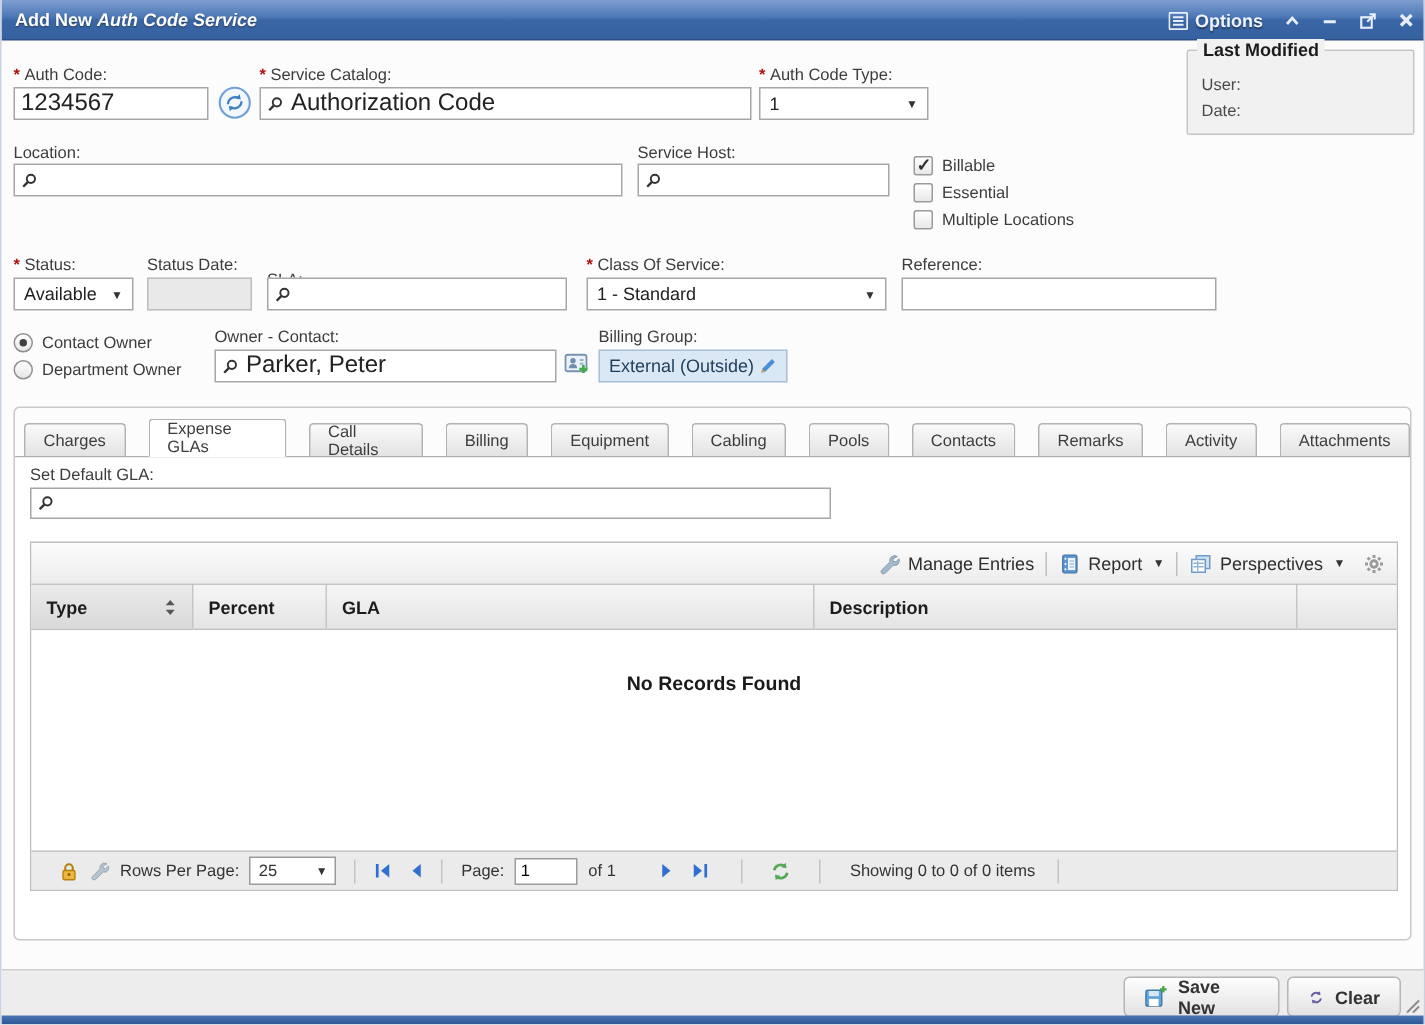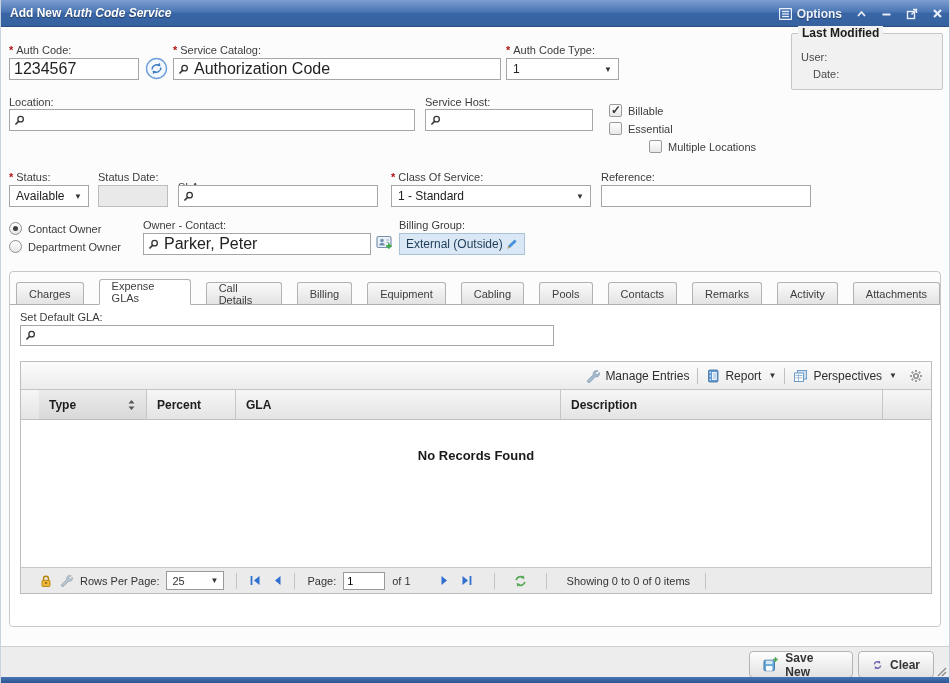--- a/index.html
+++ b/index.html
@@ -138,21 +138,21 @@
   </div>
   <div class="lbl" style="left:505px; top:44px;"><span class="req">*</span><span>Auth Code Type:</span></div>
   <div class="sel" style="left:505px; top:58px; width:113px;">
     <span>1</span>
     <span class="arrow">▼</span>
   </div>
 
   <div class="fieldset">
     <span class="legend">Last Modified</span>
     <span class="fs-line" style="top:17px;">User:</span>
-    <span class="fs-line" style="top:34px;margin-left:12px;">Date:</span>
+    <span class="fs-line" style="top:34px;">Date:</span>
   </div>
 
   <div class="lbl" style="left:8px; top:96px;">Location:</div>
   <div class="fld" style="left:8px; top:109px; width:406px;">
     <span class="mag">
         <svg width="11" height="11" viewBox="0 0 12 12">
           <circle cx="7.2" cy="4.6" r="3" fill="none" stroke="#333" stroke-width="1.4"></circle>
           <line x1="4.9" y1="7" x2="1.6" y2="10.4" stroke="#333" stroke-width="1.7"></line>
         </svg>
       </span>
@@ -170,21 +170,21 @@
   </div>
 
   <div class="checkrow" style="left:608px; top:104px;">
     <span class="cb checked"></span>
     <span>Billable</span>
   </div>
   <div class="checkrow" style="left:608px; top:122px;">
     <span class="cb"></span>
     <span>Essential</span>
   </div>
-  <div class="checkrow" style="left:608px; top:140px;margin-left:40px;">
+  <div class="checkrow" style="left:608px; top:140px;">
     <span class="cb"></span>
     <span>Multiple Locations</span>
   </div>
 
   <div class="lbl" style="left:8px; top:171px;"><span class="req">*</span><span>Status:</span></div>
   <div class="sel" style="left:8px; top:185px; width:80px;">
     <span>Available</span>
     <span class="arrow">▼</span>
   </div>
   <div class="lbl" style="left:97px; top:171px;">Status Date:</div>
@@ -323,21 +323,21 @@
                   <line x1="2.8" y1="11.2" x2="4.2" y2="9.8"></line>
                   <line x1="9.8" y1="4.2" x2="11.2" y2="2.8"></line>
                 </g>
                 <circle cx="7" cy="7" r="3.1" fill="#9a9a9a"></circle>
                 <circle cx="7" cy="7" r="1.2" fill="#fff"></circle>
               </svg>
           </span>
         </div>
 
         <div class="grid-header">
-          <div class="hcell sorted" style="width:108px;margin-left:18px;">
+          <div class="hcell sorted" style="width:108px;">
             <span>Type</span>
             <svg width="9" height="12" viewBox="0 0 9 12">
                 <path d="M4.5 1 7.5 4.5h-6z" fill="#555"></path>
                 <path d="M4.5 11 1.5 7.5h6z" fill="#555"></path>
               </svg>
           </div>
           <div class="hcell" style="width:89px;">
               <span>Percent</span>
             </div>
           <div class="hcell" style="width:325px;">

